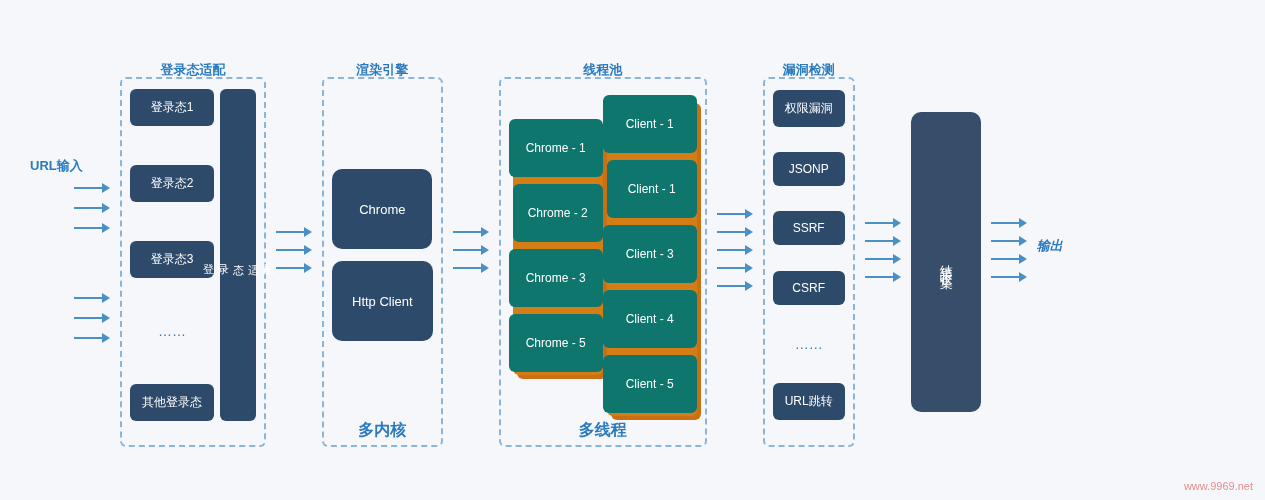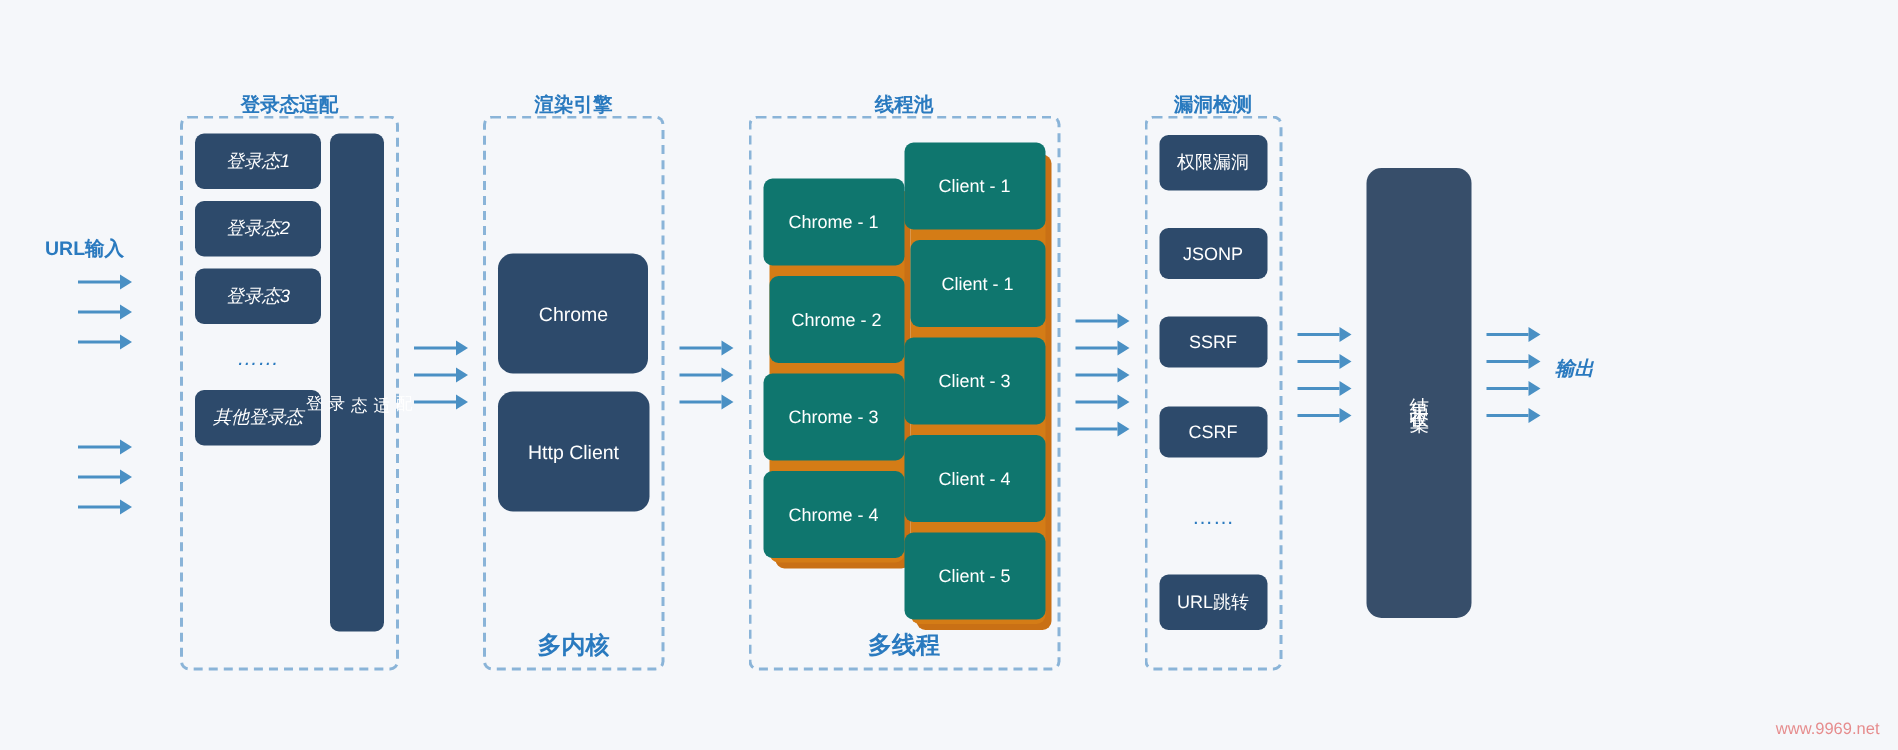--- a/index.html
+++ b/index.html
@@ -19,21 +19,21 @@
       gap: 10px;
       padding: 20px 30px;
       width: 100%;
       height: 100%;
       position: relative;
     }
     
     .url-input-section {
       display: flex;
       flex-direction: column;
-      align-items: center;
+      align-items: flex-end;
       gap: 0;
       min-width: 80px;
     }
     .url-label {
       font-size: 13px;
       color: #2a7abf;
       font-weight: bold;
       margin-bottom: 8px;
       align-self: flex-start;
     }
@@ -263,21 +263,21 @@
         </div>
       <div class="arrow-line">
           <div class="line"></div>
           <div class="head"></div>
         </div>
     </div>
   </div>
 
   <div class="login-dashed">
     <div class="section-header">登录态适配</div>
-    <div style="display:flex; flex-direction:column; gap:8px; height:100%;font-style:italic;">
+    <div style="display:flex; flex-direction:column; gap:8px; justify-content:space-between; height:100%;">
       <div class="dark-btn">登录态1</div>
       <div class="dark-btn">登录态2</div>
       <div class="dark-btn">登录态3</div>
       <div class="dots-text">……</div>
       <div class="dark-btn">其他登录态</div>
     </div>
     <div style="display:flex; align-items:center; justify-content:center;">
       <div class="adapter-btn">登<br>录<br>态<br>适<br>配</div>
     </div>
   </div>
@@ -322,21 +322,21 @@
   <div class="thread-dashed">
     <div class="section-header">线程池</div>
 
     <div style="position:relative; margin-bottom:16px;">
       <div style="position:absolute; top:8px; left:8px; width:90px; height:calc(100% - 4px); background:#c97015; border-radius:6px; z-index:0;"></div>
       <div style="position:absolute; top:4px; left:4px; width:90px; height:calc(100% - 4px); background:#d47c16; border-radius:6px; z-index:1;"></div>
       <div style="position:relative; z-index:2; display:flex; flex-direction:column; gap:4px;">
         <div class="orange-card">Chrome - 1</div>
         <div class="orange-card">Chrome - 2</div>
         <div class="orange-card">Chrome - 3</div>
-        <div class="orange-card">Chrome - 4</div>
+        <div class="orange-card">Chrome - 5</div>
       </div>
     </div>
 
     <div style="position:relative;">
       <div style="position:absolute; top:8px; left:8px; width:90px; height:calc(100% - 4px); background:#c97015; border-radius:6px; z-index:0;"></div>
       <div style="position:absolute; top:4px; left:4px; width:90px; height:calc(100% - 4px); background:#d47c16; border-radius:6px; z-index:1;"></div>
       <div style="position:relative; z-index:2; display:flex; flex-direction:column; gap:4px;">
         <div class="orange-card">Client - 1</div>
         <div class="orange-card">Client - 1</div>
         <div class="orange-card">Client - 3</div>

